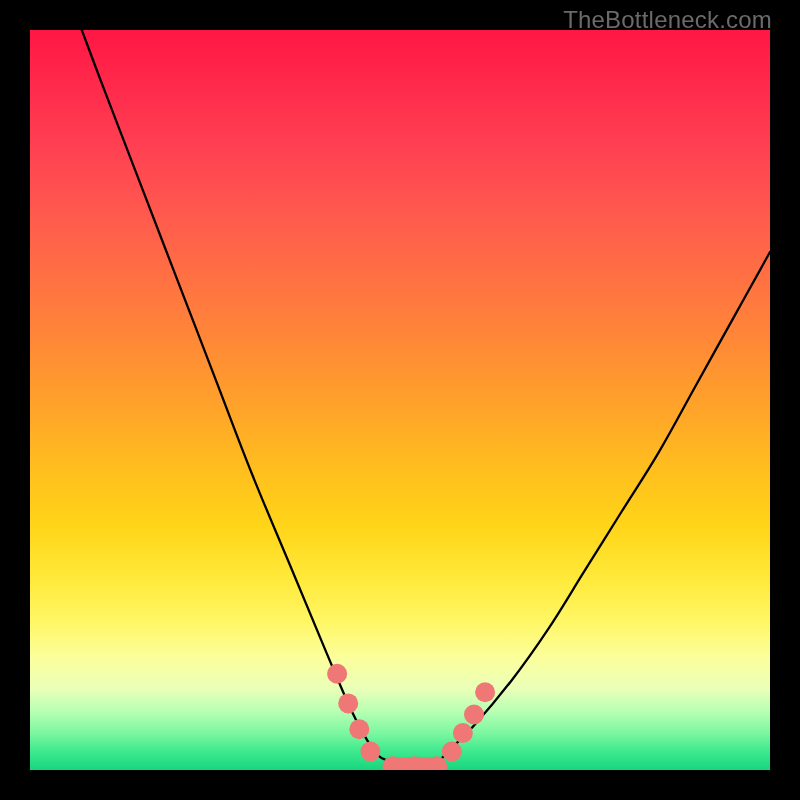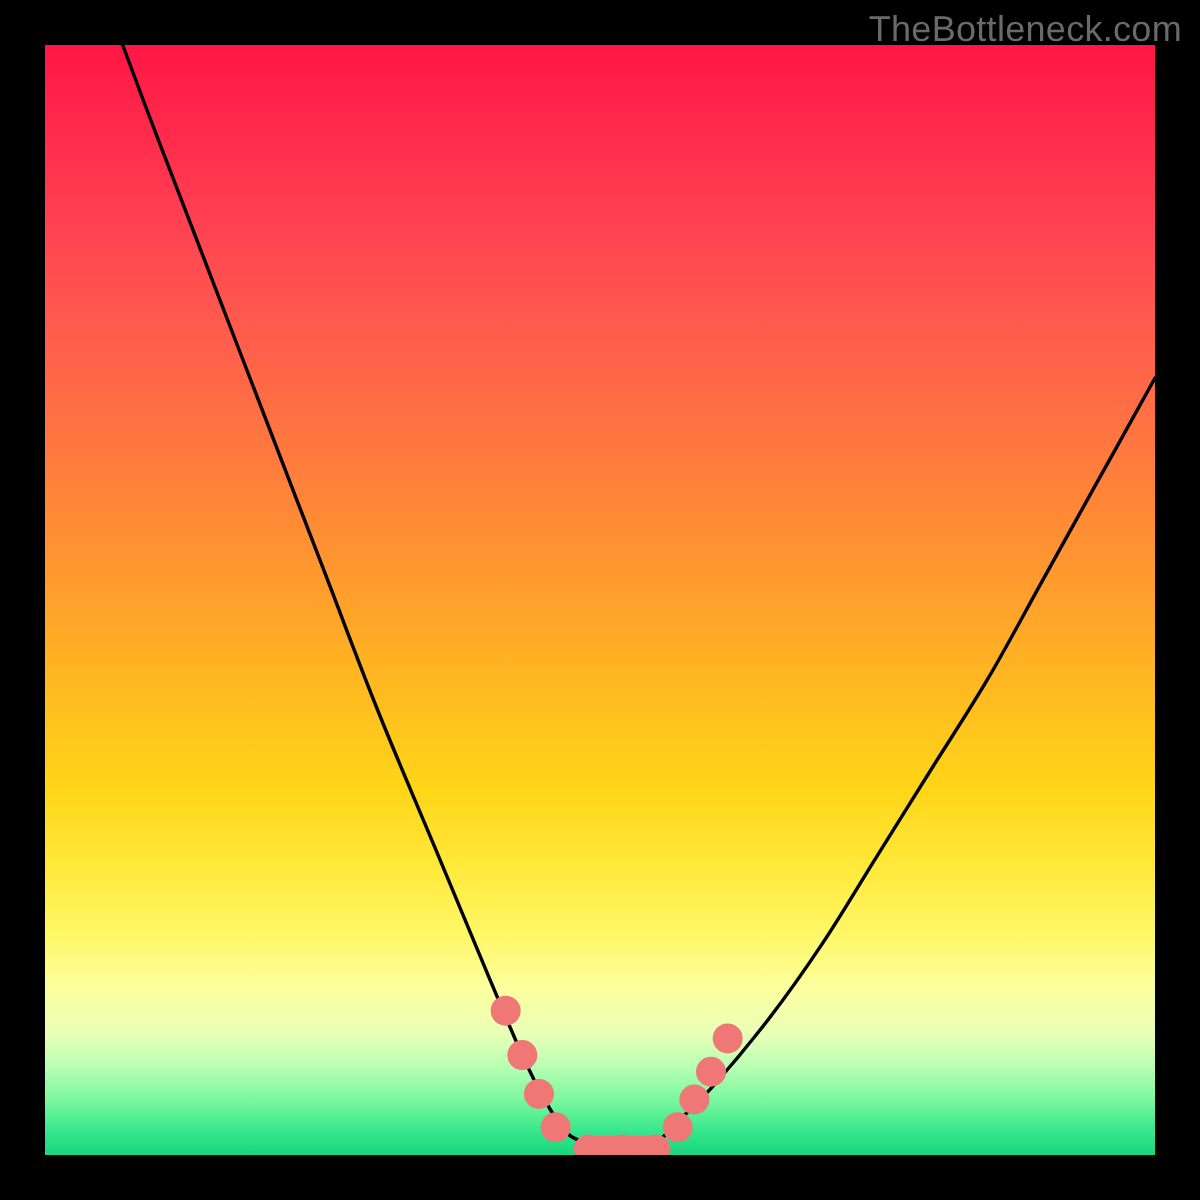--- a/index.html
+++ b/index.html
@@ -41,21 +41,21 @@
       #b9ffb4 92%,
       #7cf7a0 95%,
       #3ee98e 97.5%,
       #16d67e 100%
     );
     overflow: hidden;
   }
   .watermark {
     position: absolute;
     top: 6px;
-    right: 12px;
+    right: 28px;
     color: #6a6a6a;
     font-size: 24px;
     font-weight: 500;
     letter-spacing: 0.2px;
     user-select: none;
   }
   svg.curve {
     position: absolute;
     left: 0;
     top: 0;

